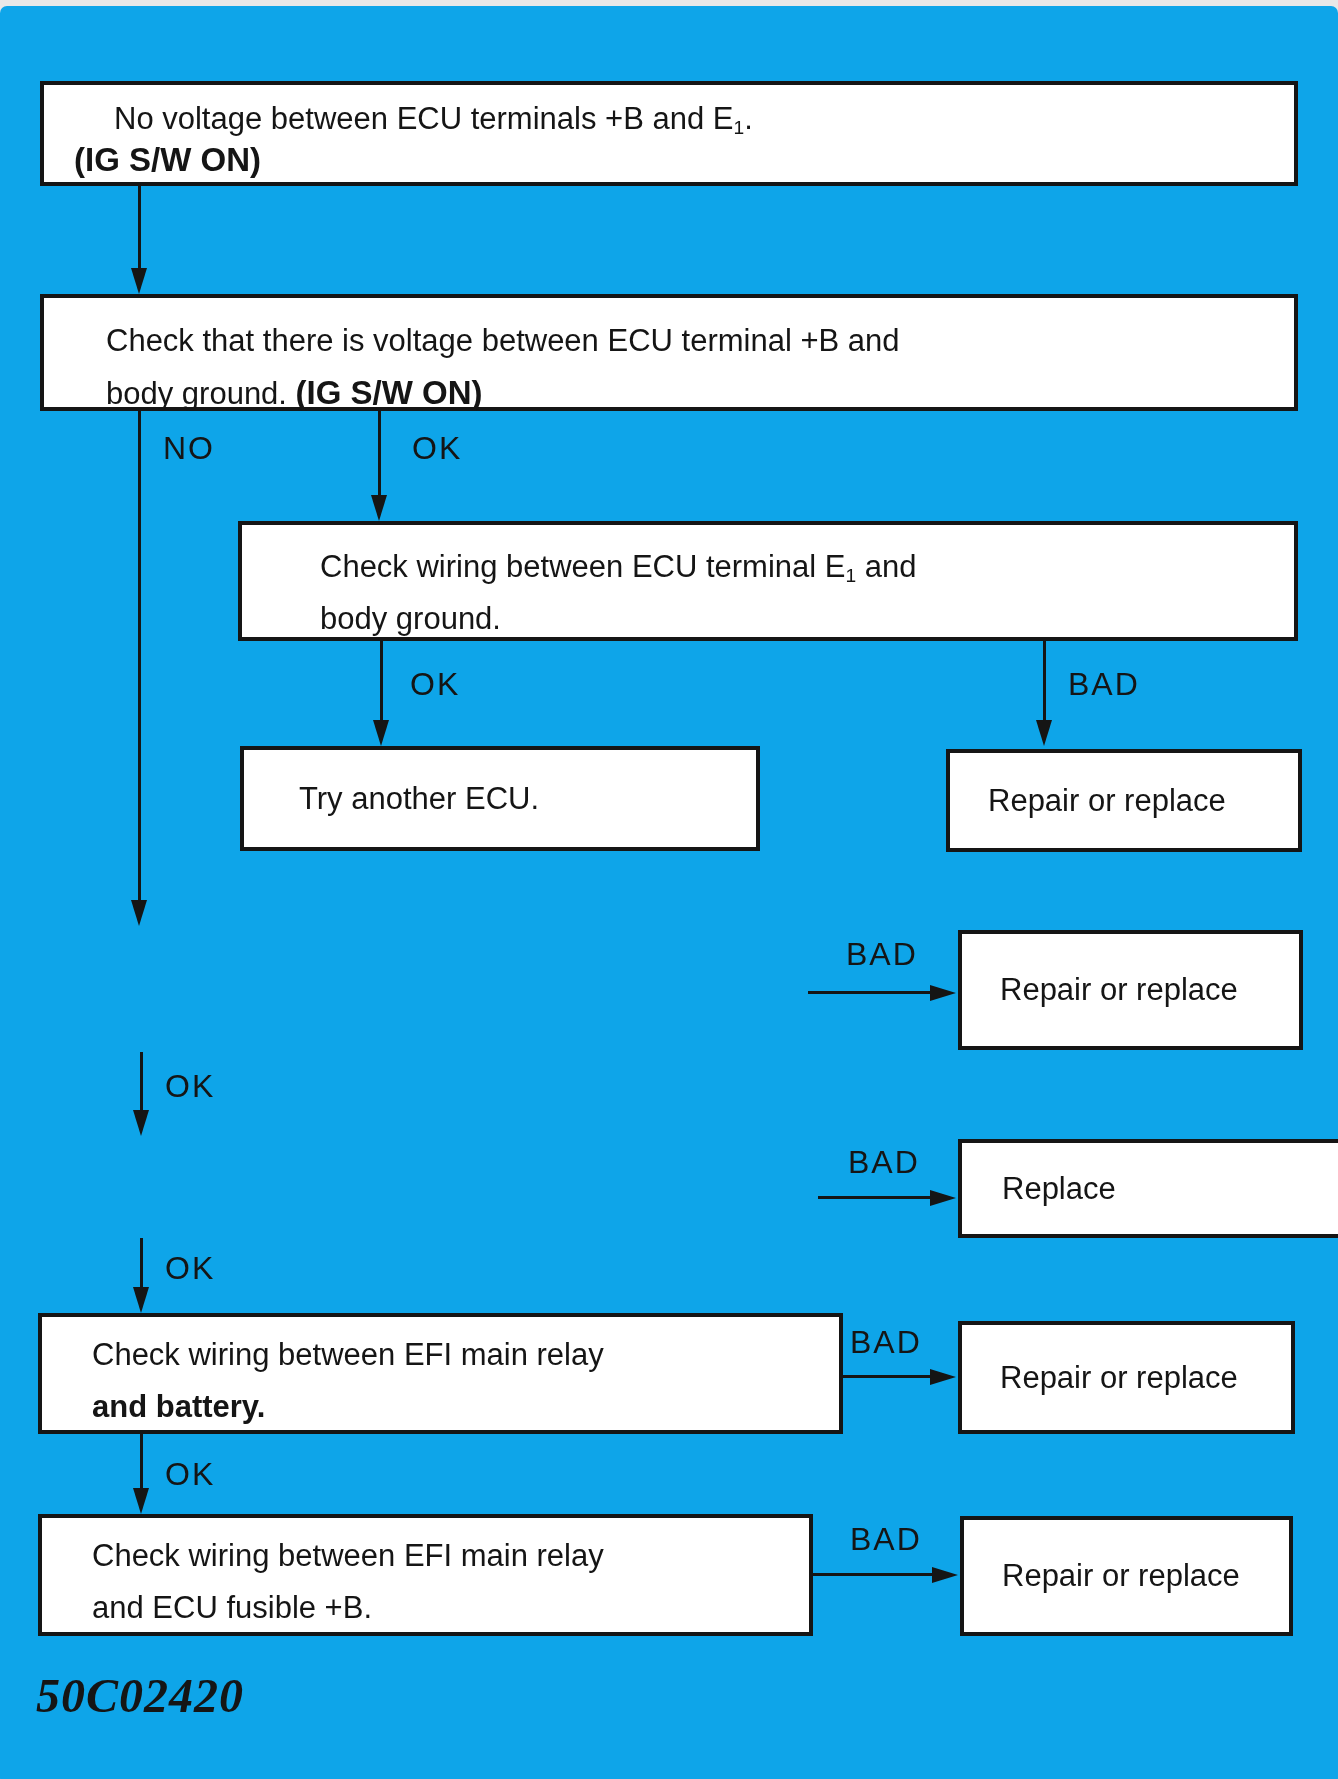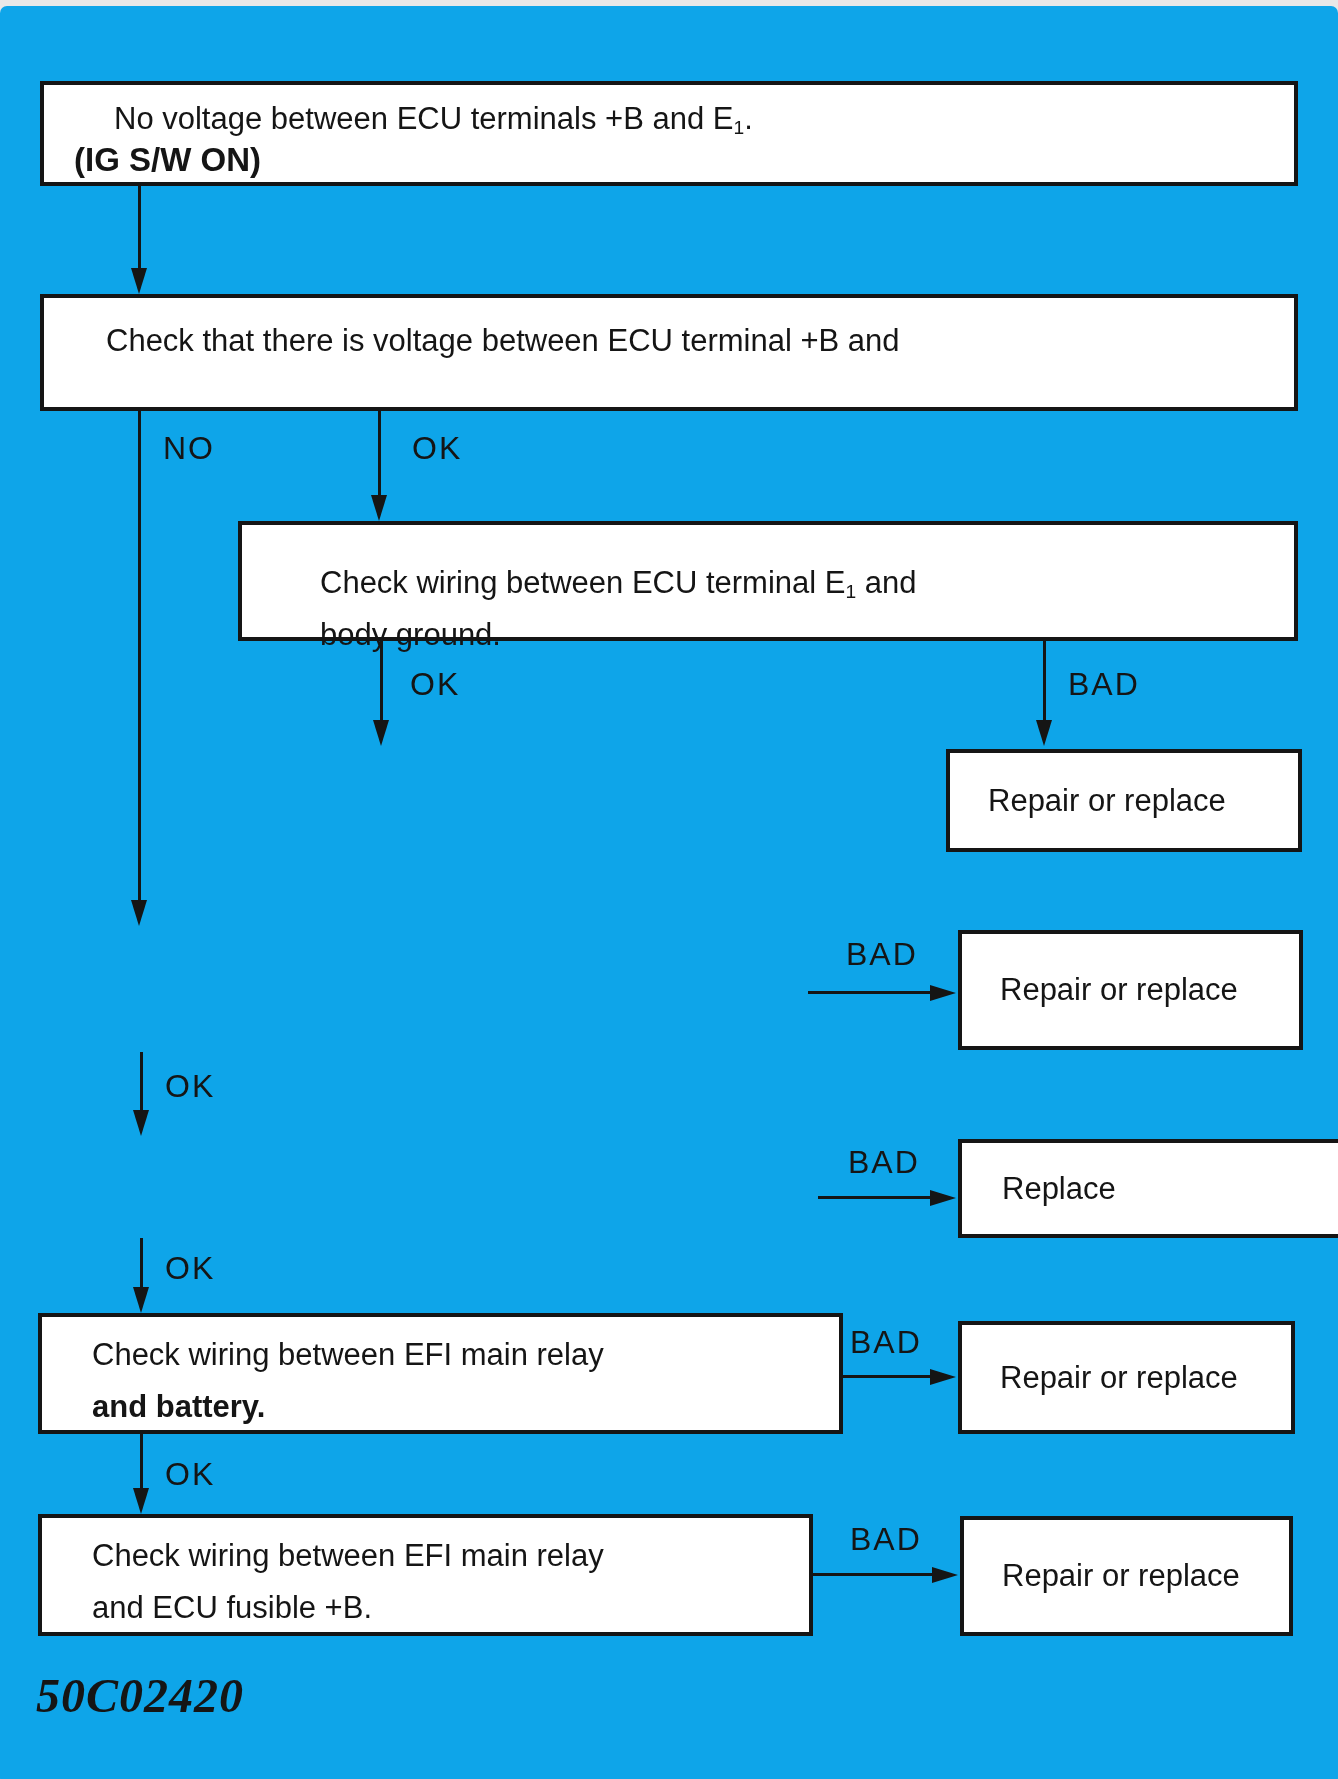--- a/index.html
+++ b/index.html
@@ -45,43 +45,47 @@
   <div class="node" style="left:40px; top:75px; width:1258px; height:105px; padding-top:13px;">
     <div class="tline" style="margin-left:70px; line-height:42px;"><span>No voltage between ECU terminals +B and E</span><sub class="s1">1</sub><span>.</span></div>
     <div class="tline b" style="margin-left:30px; line-height:40px; font-size:33px;"><span>(IG S/W ON)</span></div>
   </div>
 
   <div class="vline" style="left:138px; top:180px; height:84px;"></div>
   <div class="ah-down" style="left:131px; top:262px;"></div>
 
   <div class="node" style="left:40px; top:288px; width:1258px; height:117px; padding-top:17px;">
     <div class="tline" style="margin-left:62px; line-height:52px;"><span>Check that there is voltage between ECU terminal +B and</span></div>
+    <div class="tline" style="margin-left:62px; line-height:52px;"><span>body ground. </span><span class="b" style="font-size:33px;">(IG S/W ON)</span></div>
   </div>
 
   <div class="elabel" style="left:163px; top:424px;">NO</div>
   <div class="vline" style="left:138px; top:405px; height:491px;"></div>
   <div class="ah-down" style="left:131px; top:894px;"></div>
 
   <div class="elabel" style="left:412px; top:424px;">OK</div>
   <div class="vline" style="left:378px; top:405px; height:86px;"></div>
   <div class="ah-down" style="left:371px; top:489px;"></div>
 
-  <div class="node" style="left:238px; top:515px; width:1060px; height:120px; padding-top:32px;">
+  <div class="node" style="left:238px; top:515px; width:1060px; height:120px; padding-top:16px;">
     <div class="tline" style="margin-left:78px; line-height:52px;"><span>Check wiring between ECU terminal E</span><sub class="s1">1</sub><span> and</span></div>
     <div class="tline" style="margin-left:78px; line-height:52px;"><span>body ground.</span></div>
   </div>
 
   <div class="elabel" style="left:410px; top:660px;">OK</div>
   <div class="vline" style="left:380px; top:635px; height:81px;"></div>
   <div class="ah-down" style="left:373px; top:714px;"></div>
 
   <div class="elabel" style="left:1068px; top:660px;">BAD</div>
   <div class="vline" style="left:1043px; top:635px; height:81px;"></div>
   <div class="ah-down" style="left:1036px; top:714px;"></div>
 
+  <div class="node center-v" style="left:240px; top:740px; width:520px; height:105px; padding-left:55px;">
+    <div class="tline">Try another ECU.</div>
+  </div>
 
   <div class="node center-v" style="left:946px; top:743px; width:356px; height:103px; padding-left:38px;">
     <div class="tline">Repair or replace</div>
   </div>
 
 
   <div class="elabel" style="left:846px; top:930px;">BAD</div>
   <div class="hline" style="left:808px; top:985px; width:124px;"></div>
   <div class="ah-right" style="left:930px; top:979px;"></div>
 

